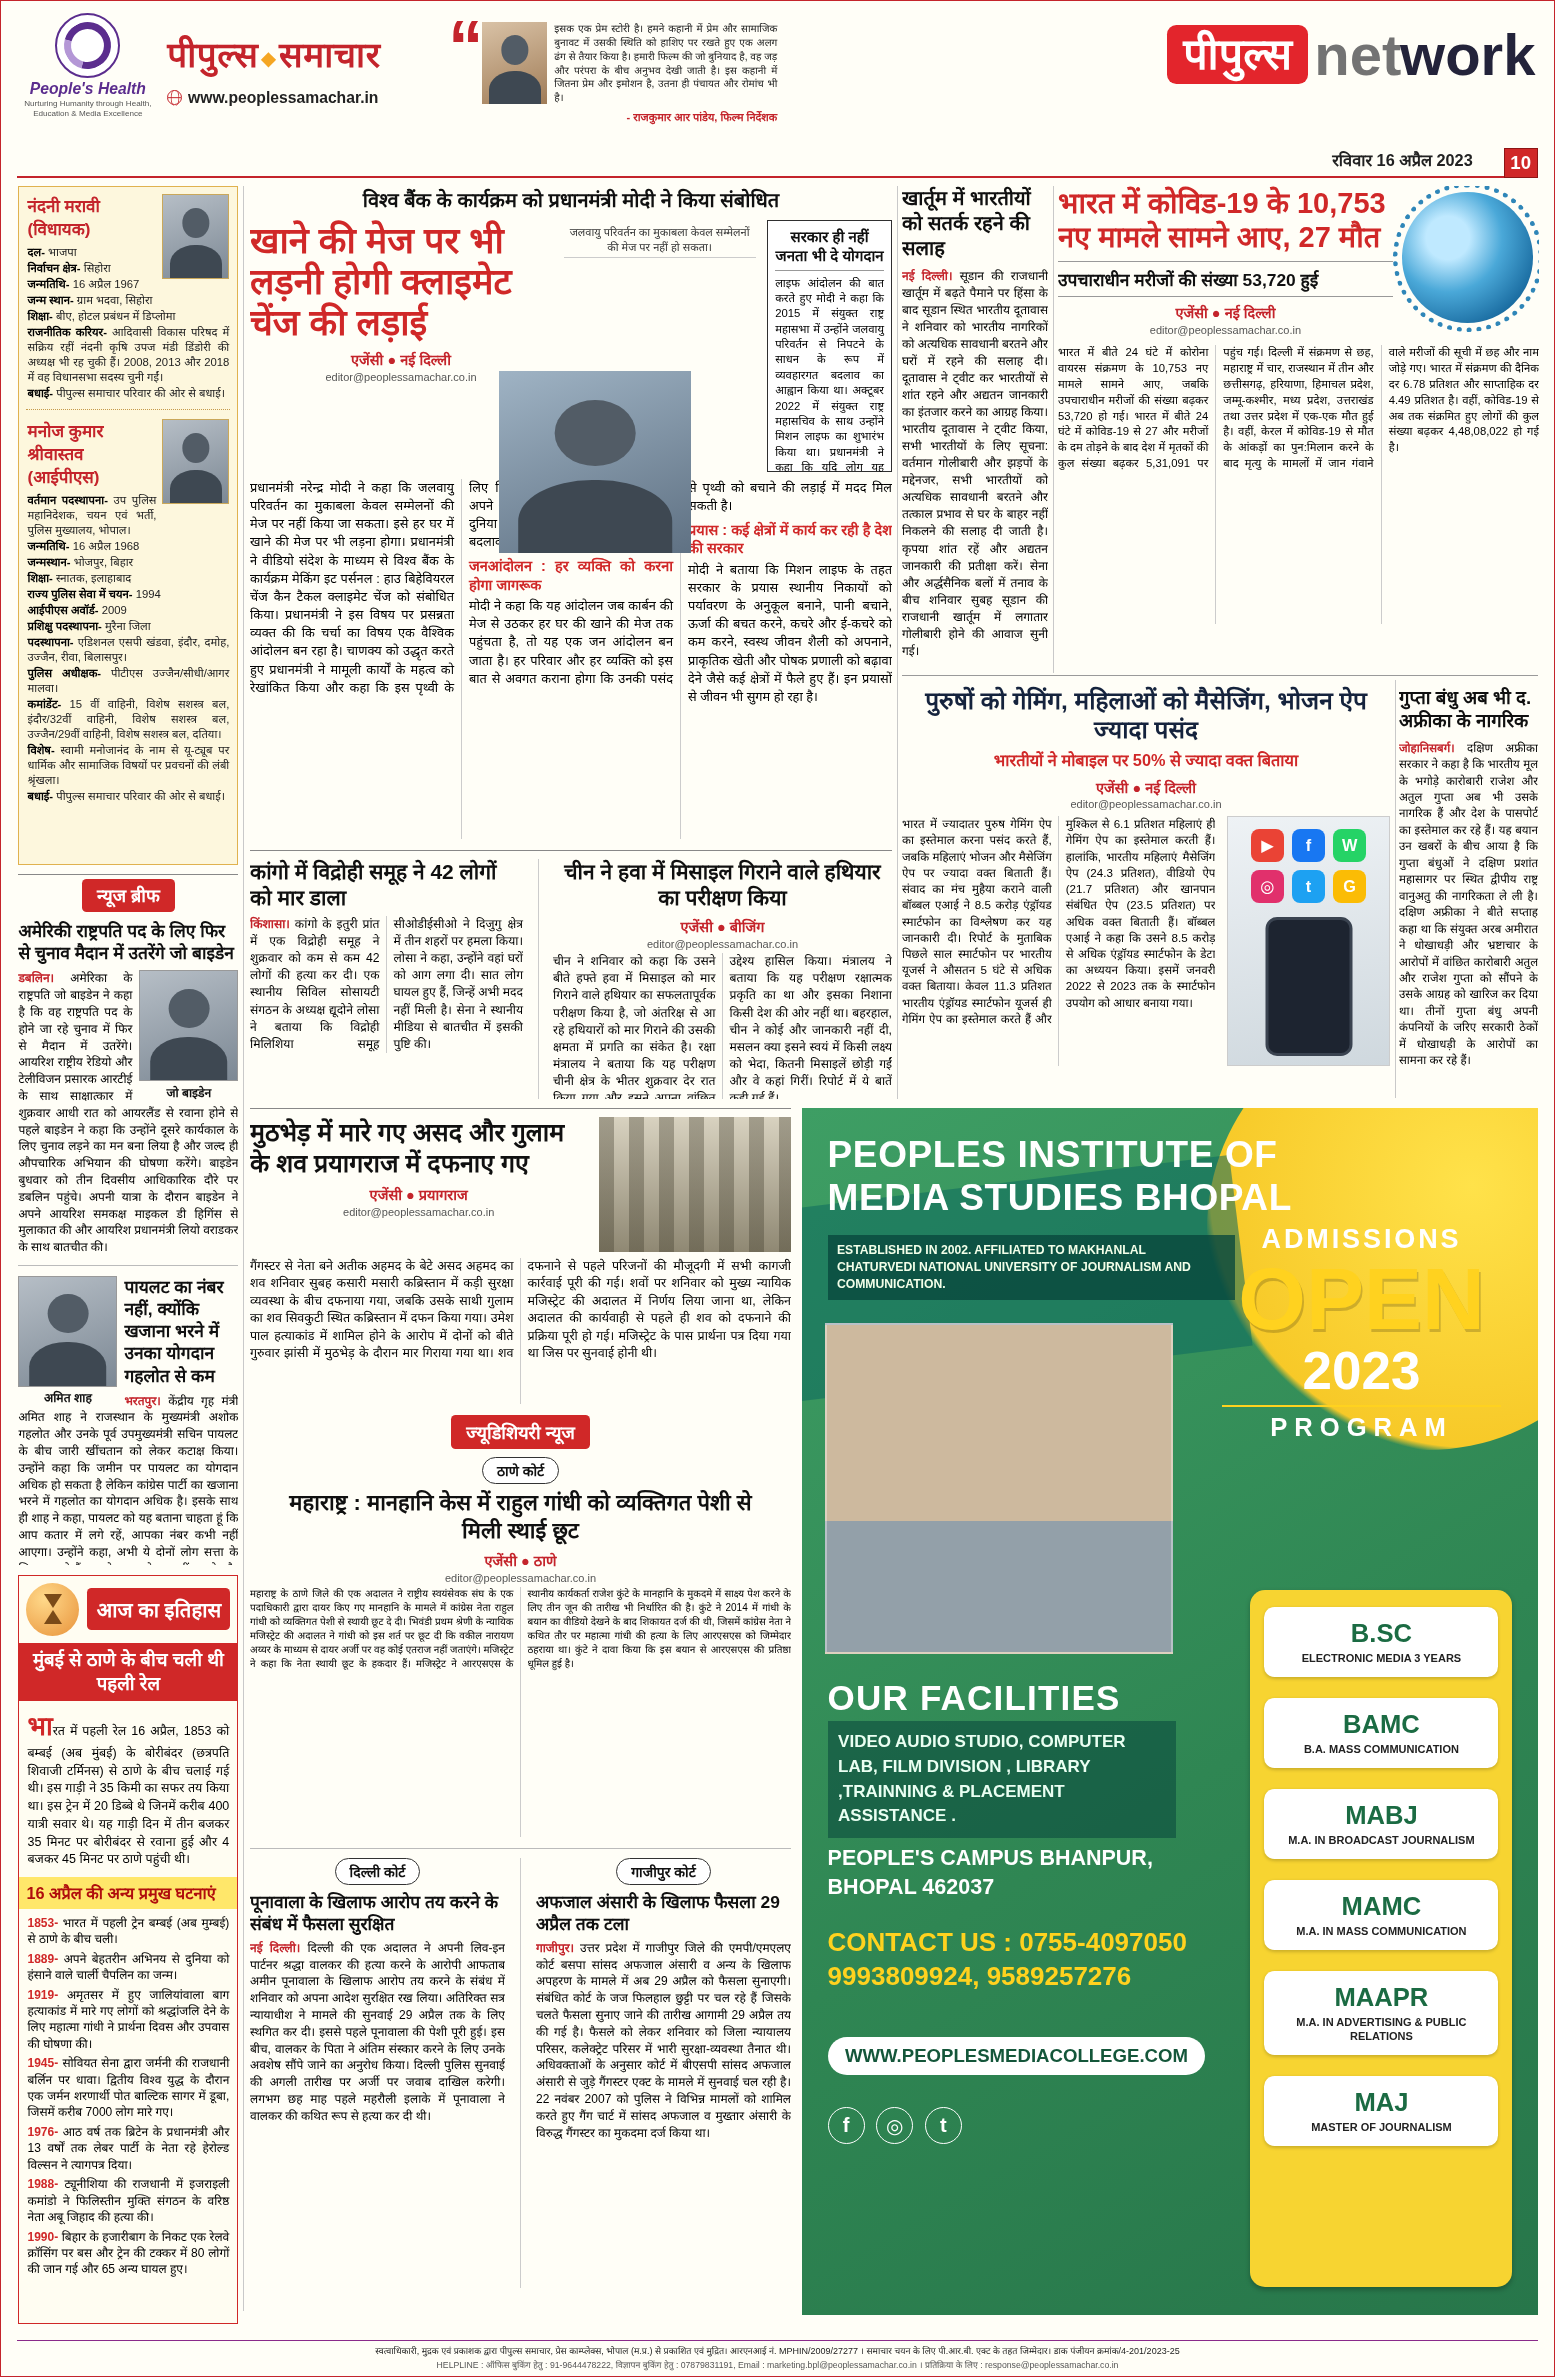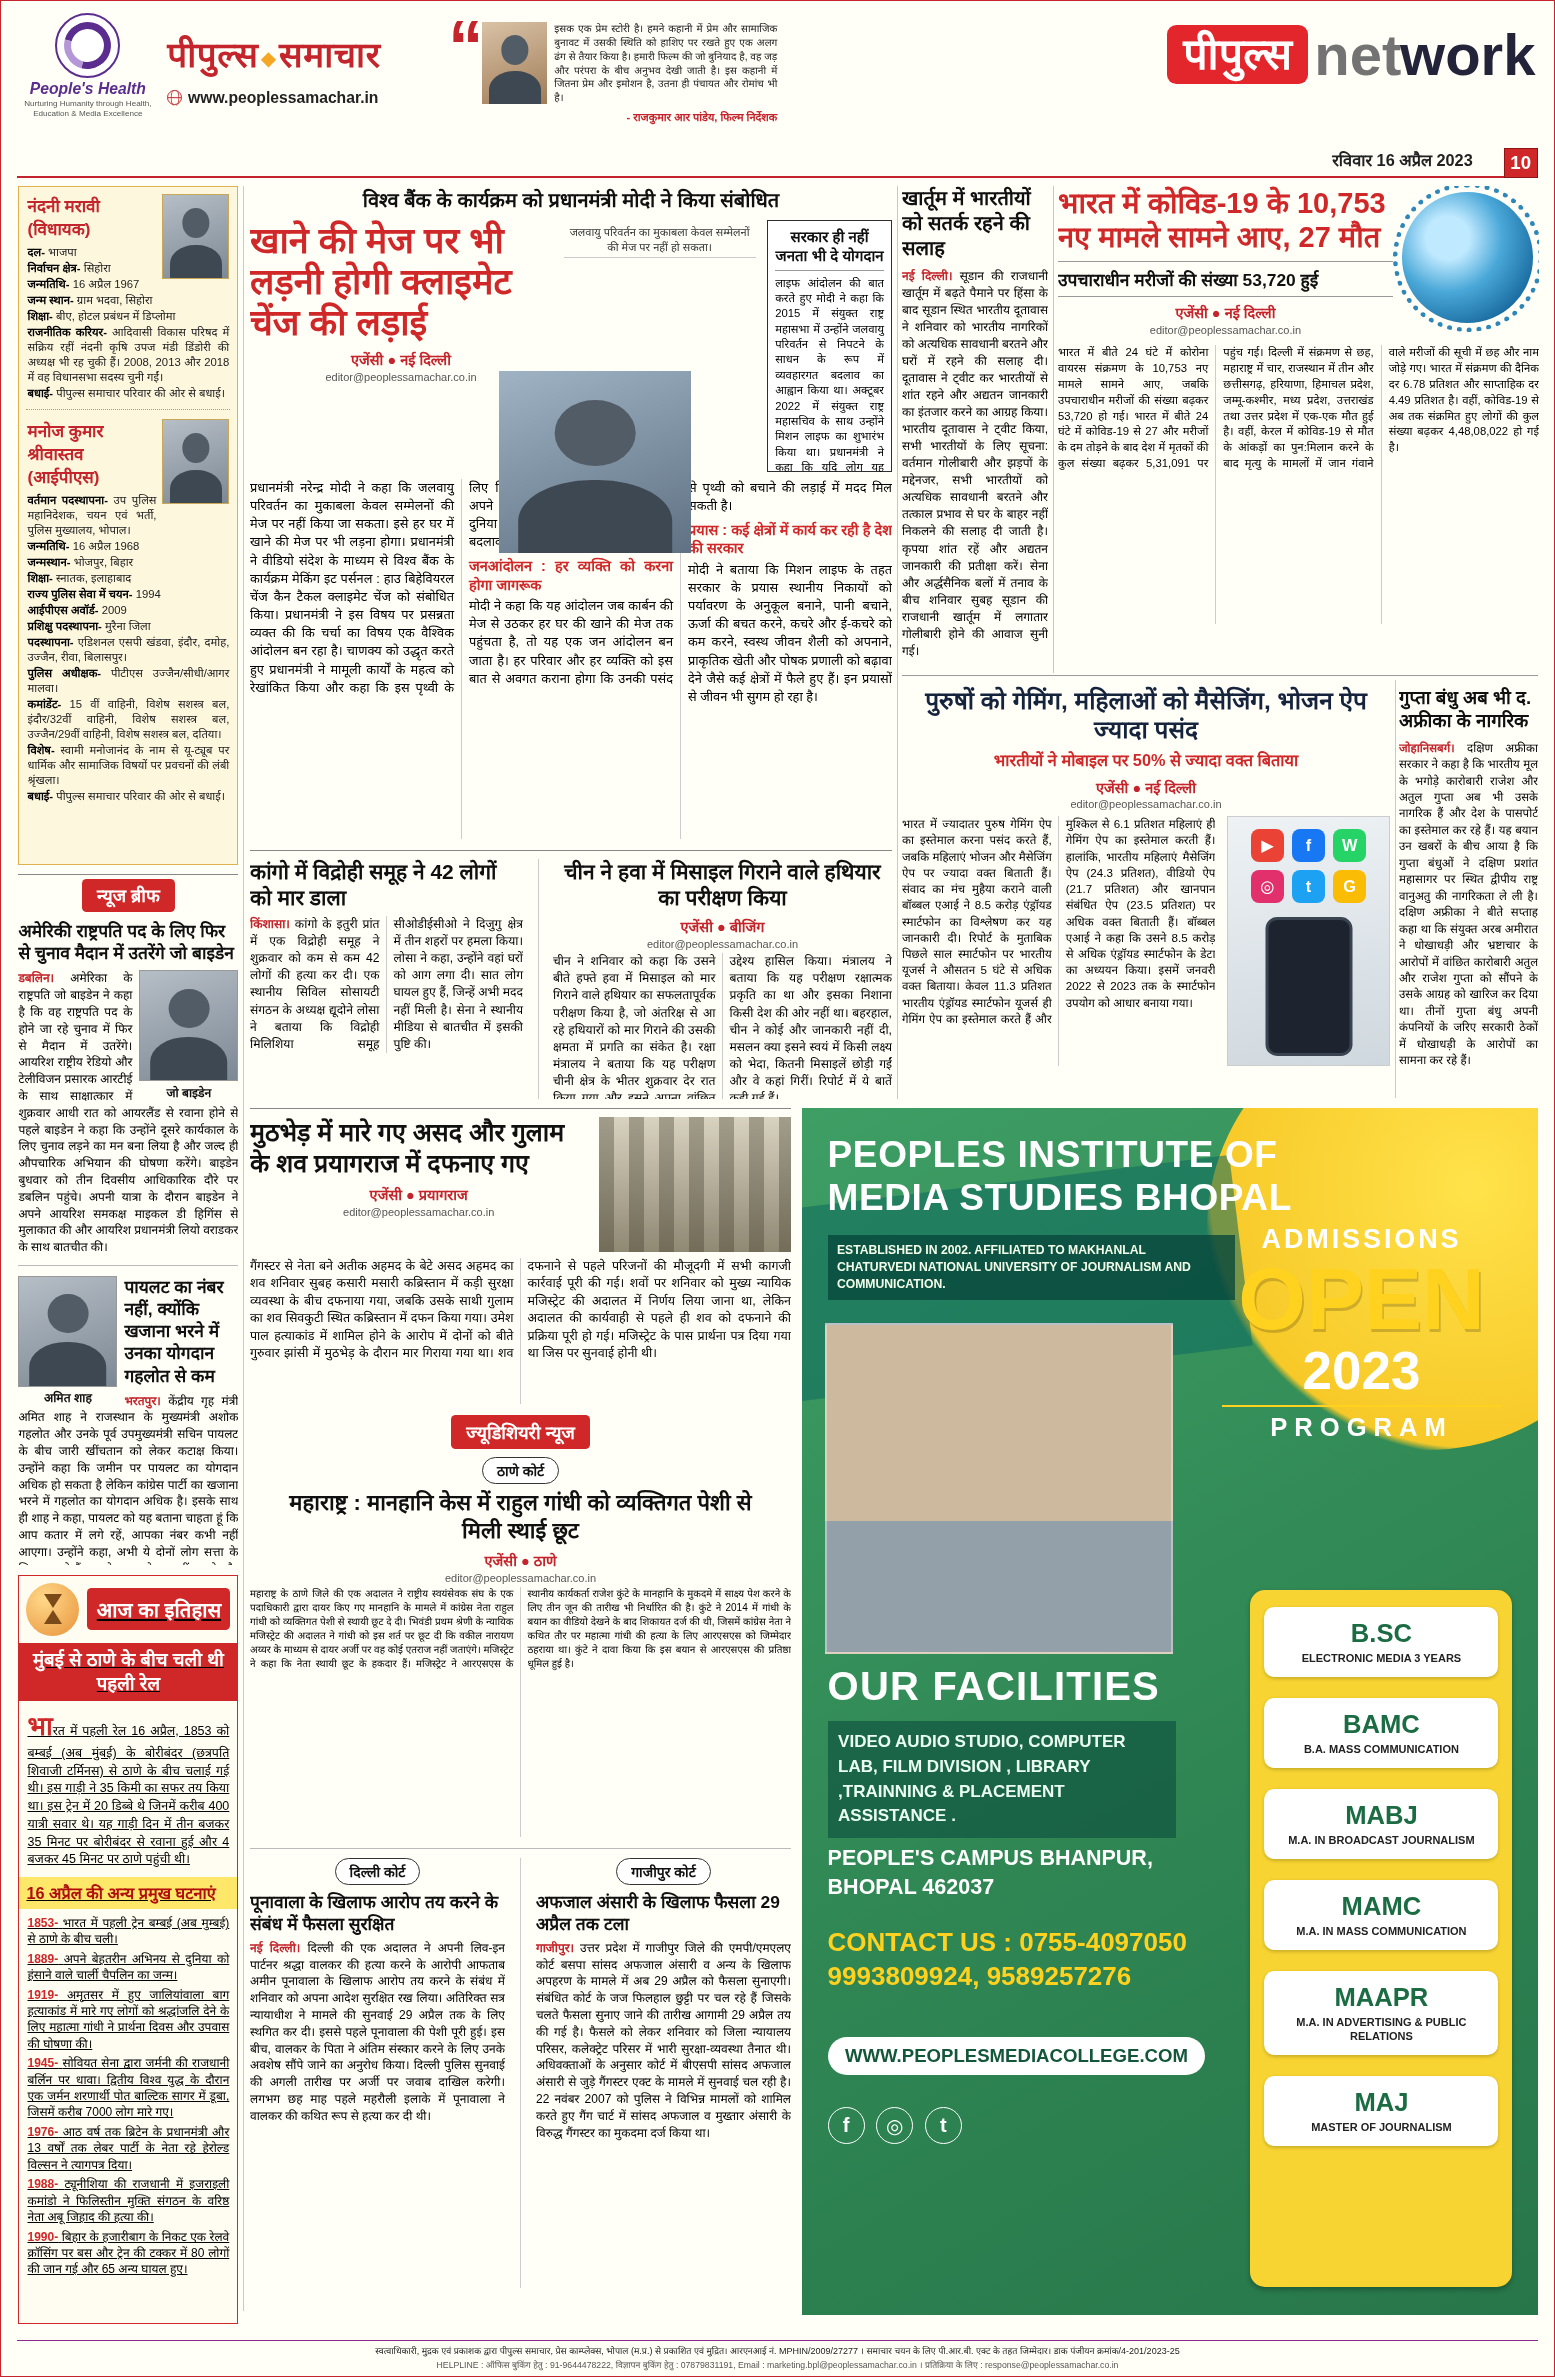--- a/index.html
+++ b/index.html
@@ -72,21 +72,21 @@
   .brief{margin-top:9.3px;height:691px;overflow:hidden;padding-top:3.5px;border-top:1.2px solid #888;}
   .brief h3{font-size:17.4px;line-height:1.28;font-weight:800;color:#101010;margin-bottom:5.8px;}
   .brief figure{width:99px;}
   .brief figure .ph{width:99px;height:111px;border:0.6px solid #999;}
   .brief figcaption{font-size:12.2px;font-weight:700;text-align:center;padding-top:2.3px;color:#111;}
   .brief .b1 figure{float:right;margin:0 0 3.5px 7px;}
   .brief .b2 figure{float:left;margin:0 7px 3.5px 0;}
   .brief p{font-size:12px;line-height:1.4;text-align:justify;}
   .brief .divider{border-top:0.6px solid #bbb;margin:9.3px 0;clear:both;}
 
-  .history{margin-top:9.3px;border:1.7px solid #d02828;background:#fffdf2;height:749px;overflow:hidden;text-decoration:underline;}
+  .history{margin-top:9.3px;border:1.7px solid #d02828;background:#fffdf2;height:749px;overflow:hidden;}
   .hist-head{display:flex;align-items:center;gap:8.1px;padding:7px;}
   .hourglass-art{width:53px;height:53px;border-radius:50%;background:radial-gradient(circle at 35% 30%,#ffd98a,#e8923a);position:relative;flex:none;}
   .hourglass-art::before{content:"";position:absolute;left:50%;top:11.6px;transform:translateX(-50%);border-left:9.3px solid transparent;border-right:9.3px solid transparent;border-top:14px solid #7a4a18;}
   .hourglass-art::after{content:"";position:absolute;left:50%;bottom:11.6px;transform:translateX(-50%);border-left:9.3px solid transparent;border-right:9.3px solid transparent;border-bottom:14px solid #7a4a18;}
   .ribbon{flex:1;background:#d02828;color:#fff;font-size:20.3px;font-weight:800;text-align:center;padding:7px 3.5px;border-radius:4.6px;}
   .hist-bar{background:#d02828;color:#fff;font-weight:800;font-size:18.6px;line-height:1.25;padding:5.8px 8.1px;text-align:center;}
   .hist-body{font-size:12.5px;line-height:1.42;text-align:justify;padding:7px 8.1px;}
   .hist-body::first-letter{font-size:210%;color:#d02828;font-weight:800;}
   .hist-sub{background:#ffe76a;color:#b00d0d;font-weight:800;font-size:16.3px;padding:4.6px 7px;margin:1.2px 0 4.6px;}
   .event{font-size:12px;line-height:1.36;padding:1.7px 8.1px;text-align:justify;}
@@ -174,21 +174,21 @@
   .ad-adm{right:37px;top:116px;width:279px;text-align:center;}
   .ad-adm .adm{font-size:27px;font-weight:700;color:#fff;letter-spacing:2.9px;}
   .ad-adm .open{font-size:87px;font-weight:800;color:#ffd21f;line-height:1;text-shadow:1.7px 2.9px 0 rgba(0,0,0,.18);}
   .ad-adm .year{font-size:53px;font-weight:800;color:#fff;line-height:1.1;}
   .ad-adm .progl{font-size:25.6px;font-weight:700;color:#fff;letter-spacing:7px;border-top:2.3px solid #ffd21f;padding-top:5.8px;margin-top:4.6px;}
   .ad-photo{left:23px;top:215px;width:348px;height:331px;border:2.3px solid rgba(255,255,255,.35);}
   .ad-programs{right:25.6px;top:482px;width:262px;height:697px;background:#f7d431;border-radius:15px;padding:17px 14px;box-shadow:0 2.3px 5.8px rgba(0,0,0,.25);}
   .prog-pill{background:#fff;border-radius:10.5px;padding:11.6px 5.8px;margin-bottom:21px;text-align:center;box-shadow:0 1.7px 3.5px rgba(0,0,0,.18);}
   .prog-code{font-size:25.6px;font-weight:800;color:#1b6b43;}
   .prog-desc{font-size:11px;font-weight:700;color:#222;margin-top:3.5px;line-height:1.3;}
-  .ad-fac-title{left:25.6px;top:556px;font-size:40px;font-weight:800;color:#fff;letter-spacing:1.2px;}
+  .ad-fac-title{left:25.6px;top:570px;font-size:35px;font-weight:800;color:#fff;letter-spacing:1.2px;}
   .ad-fac-box{left:25.6px;top:613px;width:348px;background:rgba(8,70,60,.55);padding:9.3px 10.5px;font-size:17px;line-height:1.45;font-weight:700;color:#eafff2;}
   .ad-campus{left:25.6px;top:736px;font-size:21.5px;font-weight:800;color:#fff;line-height:1.35;}
   .ad-contact{left:25.6px;top:818px;font-size:26px;font-weight:800;color:#ffd21f;line-height:1.3;}
   .ad-website{left:25.6px;top:929px;background:#fff;border-radius:20px;padding:8.1px 17.4px;font-size:18.6px;font-weight:800;color:#14563a;}
   .ad-social{left:25.6px;top:999px;display:flex;gap:11.6px;}
   .soc{width:37px;height:37px;border:1.7px solid #fff;border-radius:50%;color:#fff;font-size:20px;font-weight:800;display:flex;align-items:center;justify-content:center;}
 
   
   .footer{position:absolute;left:16.3px;right:16.3px;bottom:4.6px;border-top:1.2px solid #8a2a8a;padding-top:4.6px;text-align:center;}
   .footer .f1{font-size:9px;color:#222;line-height:1.4;}

